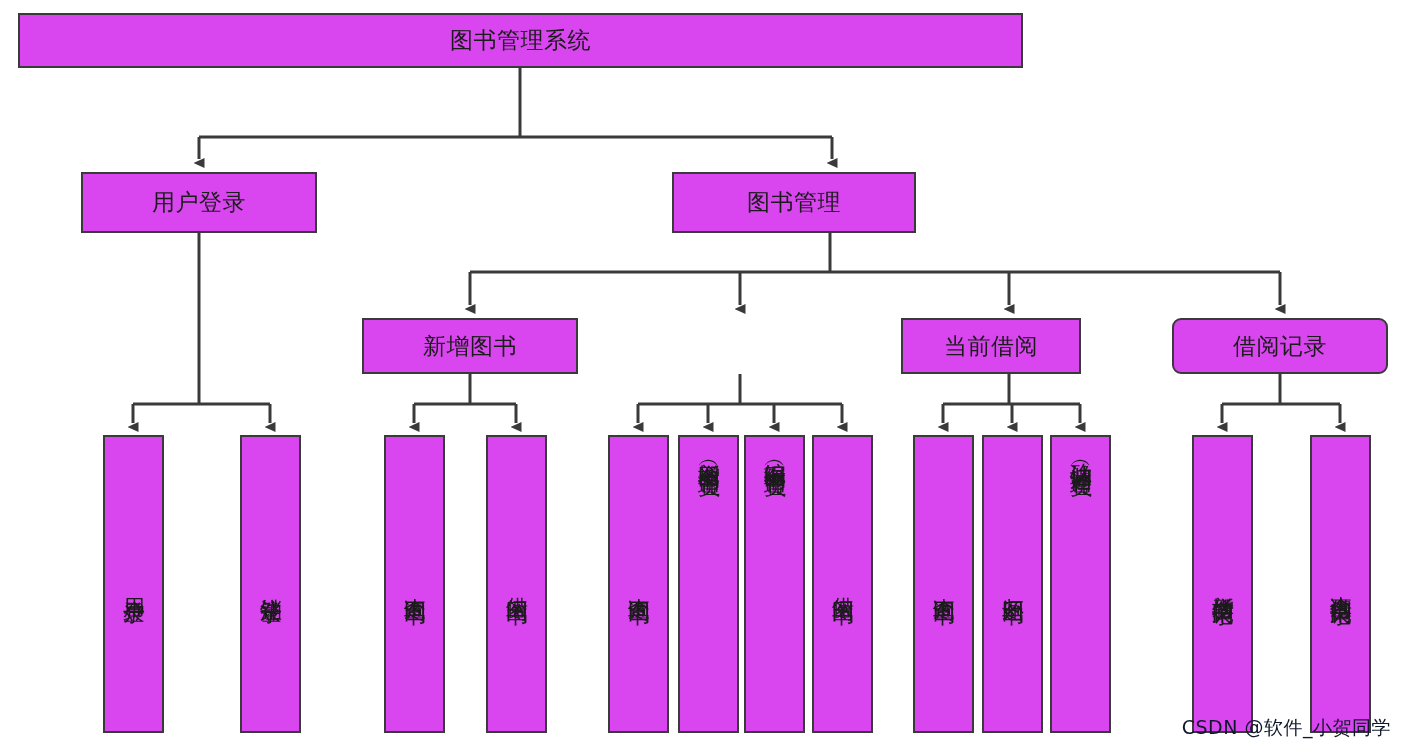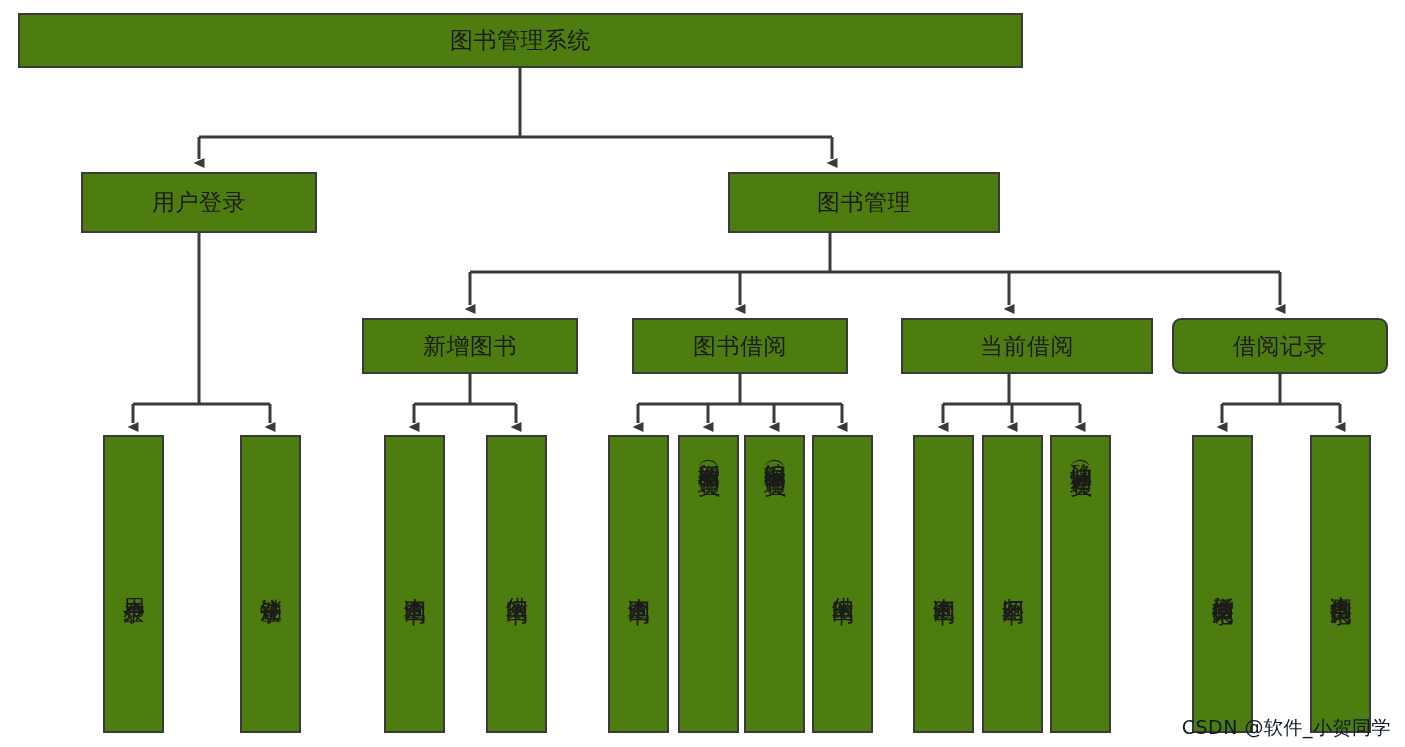--- a/index.html
+++ b/index.html
@@ -25,21 +25,21 @@
     position: absolute;
     left: 0; top: 0;
     width: 1405px;
     height: 747px;
     pointer-events: none;
   }
   .node {
     position: absolute;
     box-sizing: border-box;
     border: 2.5px solid #3a3a3a;
-    background: #4d7c0f;
+    background: #d946ef;
     display: flex;
     align-items: center;
     justify-content: center;
     text-align: center;
   }
   .node-label {
     font-size: 23px;
     line-height: 1.25;
     letter-spacing: 0.5px;
     color: #1b1b1b;
@@ -129,33 +129,30 @@
   </svg>
 
   <div class="node" style="left:18px; top:13px; width:1005px; height:55px;">
     <span class="node-label">图书管理系统</span>
   </div>
 
   <div class="node" style="left:81px; top:172px; width:236px; height:61px;">
     <span class="node-label">用户登录</span>
   </div>
 
-  <div class="node" style="left:728px; top:172px; width:272px; height:61px;">
+  <div class="node" style="left:672px; top:172px; width:244px; height:61px;">
     <span class="node-label">图书管理</span>
   </div>
 
   <div class="node" style="left:362px; top:318px; width:216px; height:56px;">
     <span class="node-label">新增图书</span>
   </div>
 
-  <div class="node" style="left:632px; top:318px; width:216px; height:56px;">
-    <span class="node-label">图书借阅</span>
-  </div>
-
-  <div class="node" style="left:901px; top:318px; width:252px; height:56px;">
+
+  <div class="node" style="left:901px; top:318px; width:180px; height:56px;">
     <span class="node-label">当前借阅</span>
   </div>
 
   <div class="node" style="left:1172px; top:318px; width:216px; height:56px;border-radius:9px;">
     <span class="node-label">借阅记录</span>
   </div>
 
   <div class="node leaf center-text" style="left:103px; top:435px; width:61px; height:298px;">
     <span class="node-label">用户登录</span>
   </div>

